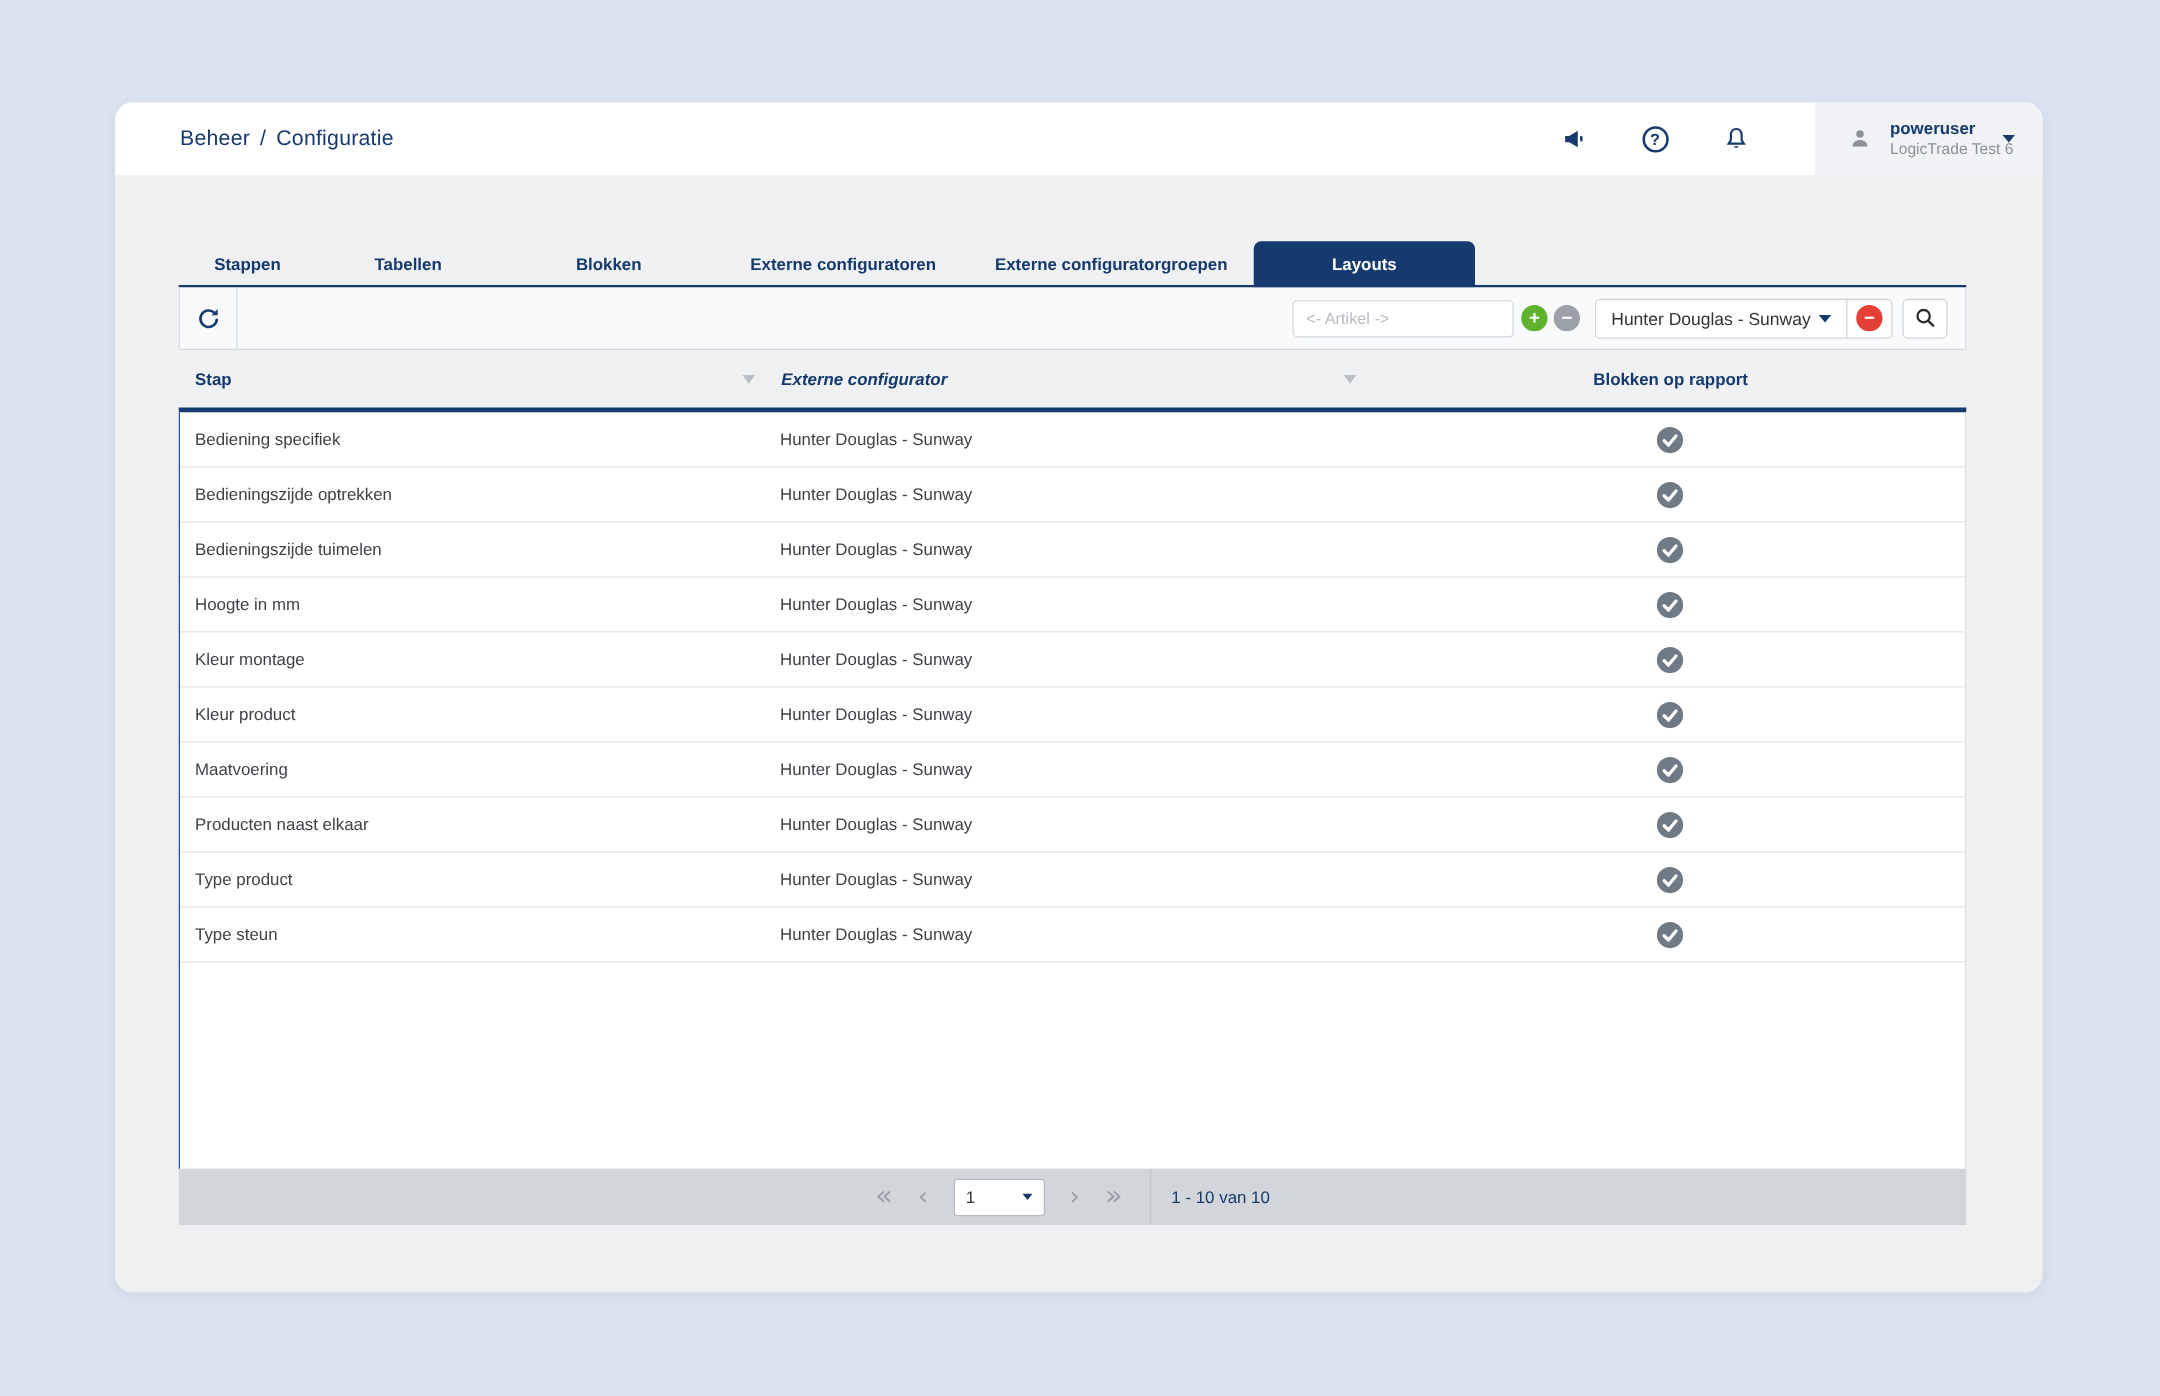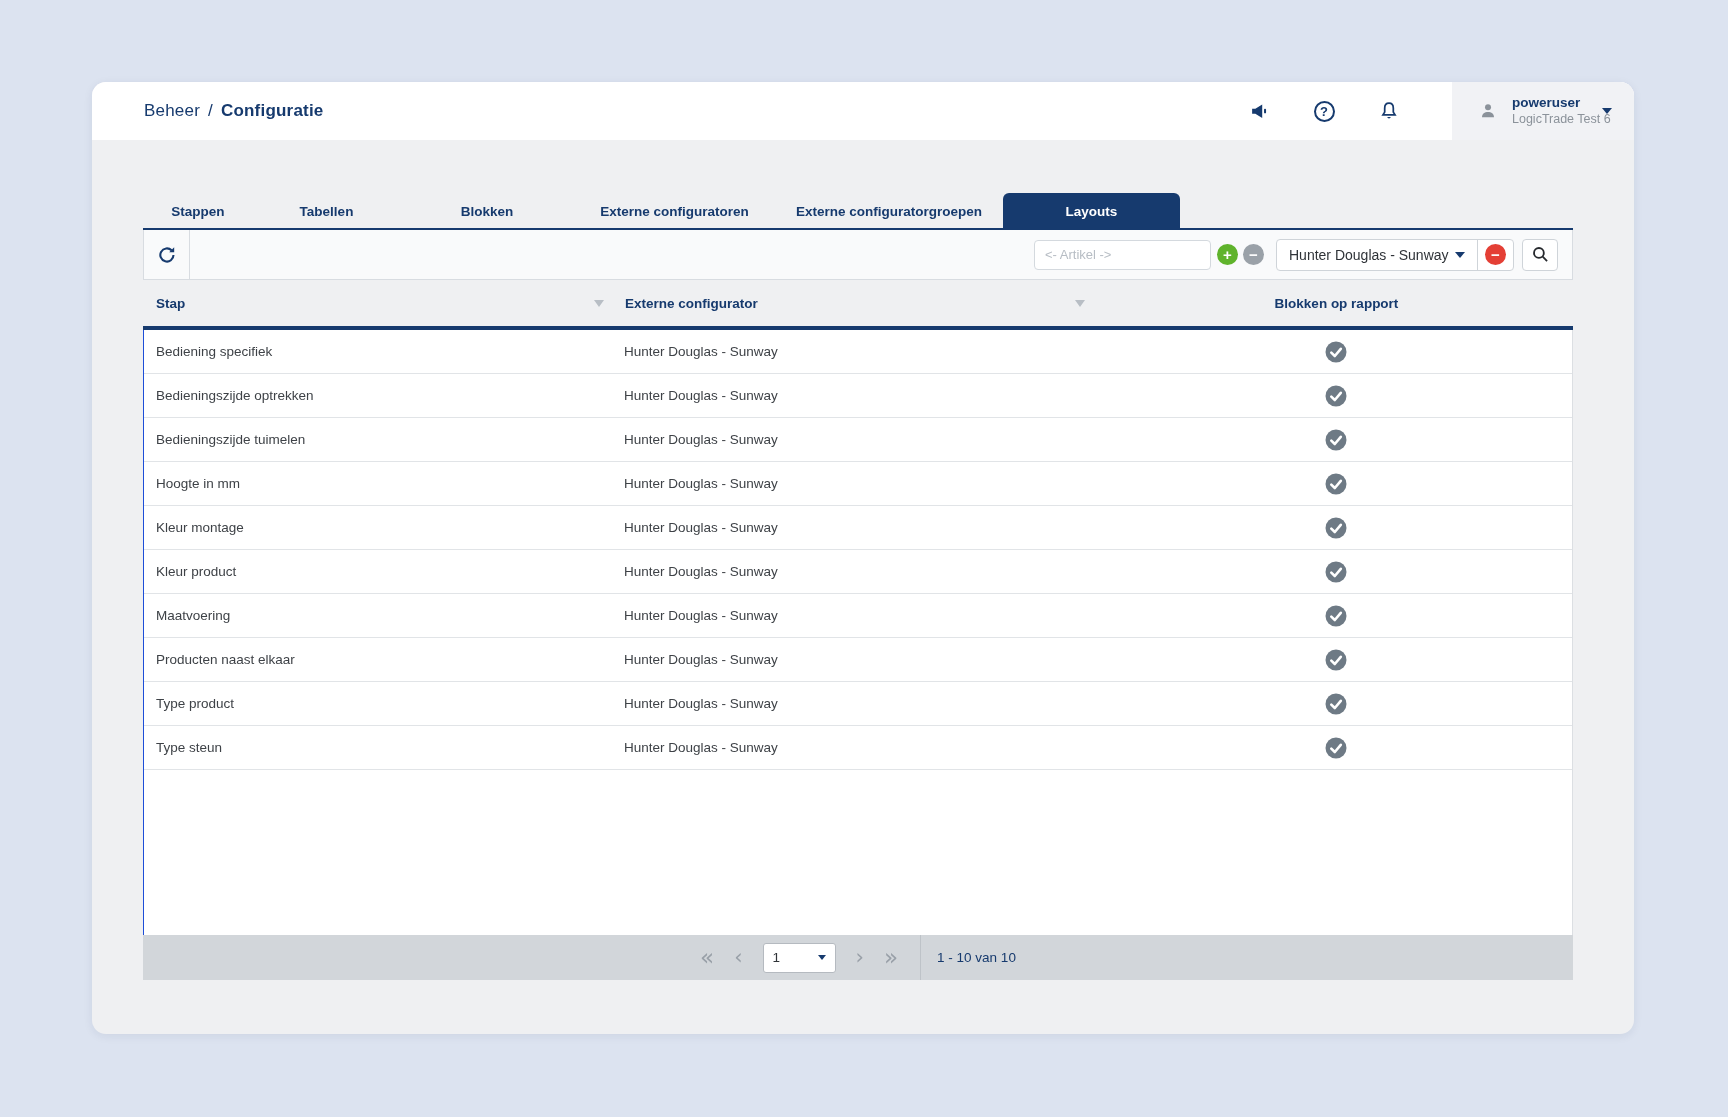--- a/index.html
+++ b/index.html
@@ -15,21 +15,21 @@
     background:#eff0f2; border-radius:14px; overflow:hidden;
     box-shadow:0 2px 10px rgba(20,40,80,.08);
   }
   
   .topbar {
     position:absolute; left:0; top:0; width:100%; height:58px;
     background:#ffffff; display:flex; align-items:center;
   }
   .breadcrumb { margin-left:52px; font-size:17px; color:#163a6e; letter-spacing:.2px; }
   .breadcrumb .sep { margin:0 8px; font-weight:400; }
-  .breadcrumb .current { font-weight:700; }
+  .breadcrumb .current { font-weight:400; }
   .top-icons { position:absolute; right:234px; top:0; height:58px; display:flex; align-items:center; gap:43px; }
   .icon-btn { width:22px; height:22px; display:flex; align-items:center; justify-content:center; cursor:pointer; }
   .qmark { width:21px; height:21px; border:2px solid #163a6e; border-radius:50%;
            color:#163a6e; font-weight:700; font-size:13px; display:flex; align-items:center; justify-content:center; }
   .user-panel {
     position:absolute; right:0; top:0; width:182px; height:58px; background:#f1f2f5;
     display:flex; align-items:center; cursor:pointer;
   }
   .user-panel .avatar { margin-left:26px; width:20px; height:20px; }
   .user-meta { margin-left:14px; line-height:1.25; }
@@ -74,21 +74,21 @@
   .cfg-select .val { font-size:14px; color:#2f3338; }
   .red-cell { width:36px; border-left:1px solid #cfd4d9; display:flex; align-items:center; justify-content:center; cursor:pointer; }
   .red-circle { width:21px; height:21px; border-radius:50%; background:#e43f35; color:#fff;
                 display:flex; align-items:center; justify-content:center; font-size:15px; font-weight:700; line-height:1; }
   .search-btn { width:36px; height:32px; margin-left:8px; background:#fff; border:1px solid #cfd4d9;
                 border-radius:4px; display:flex; align-items:center; justify-content:center; cursor:pointer; }
   
   .thead { position:absolute; left:51px; top:198px; width:1430px; height:46px; display:flex; align-items:center; }
   .th { font-size:13.5px; font-weight:700; color:#163a6e; display:flex; align-items:center; }
   .th1 { width:467px; padding-left:13px; justify-content:space-between; padding-right:6px; }
-  .th2 { width:490px; padding-left:15px; justify-content:space-between; padding-right:15px; }
+  .th2 { width:490px; padding-left:15px; justify-content:space-between; padding-right:15px;font-style:italic; }
   .th3 { width:473px; justify-content:center; }
   .filter-tri { width:0; height:0; border-left:5px solid transparent; border-right:5px solid transparent;
                 border-top:7px solid #b8bec5; cursor:pointer; }
   .thick-line { position:absolute; left:51px; top:244px; width:1430px; height:4px; background:#163a6e; }
   .tbody {
     position:absolute; left:51px; top:248px; width:1430px; height:605px;
     background:#ffffff; border-left:1px solid #1d4ed8; border-right:1px solid #dcdfe3; overflow:hidden;
   }
   .row { height:44px; display:flex; align-items:center; border-bottom:1px solid #e1e4e7; cursor:pointer; }
   .td { font-size:13.5px; color:#3e4247; }

